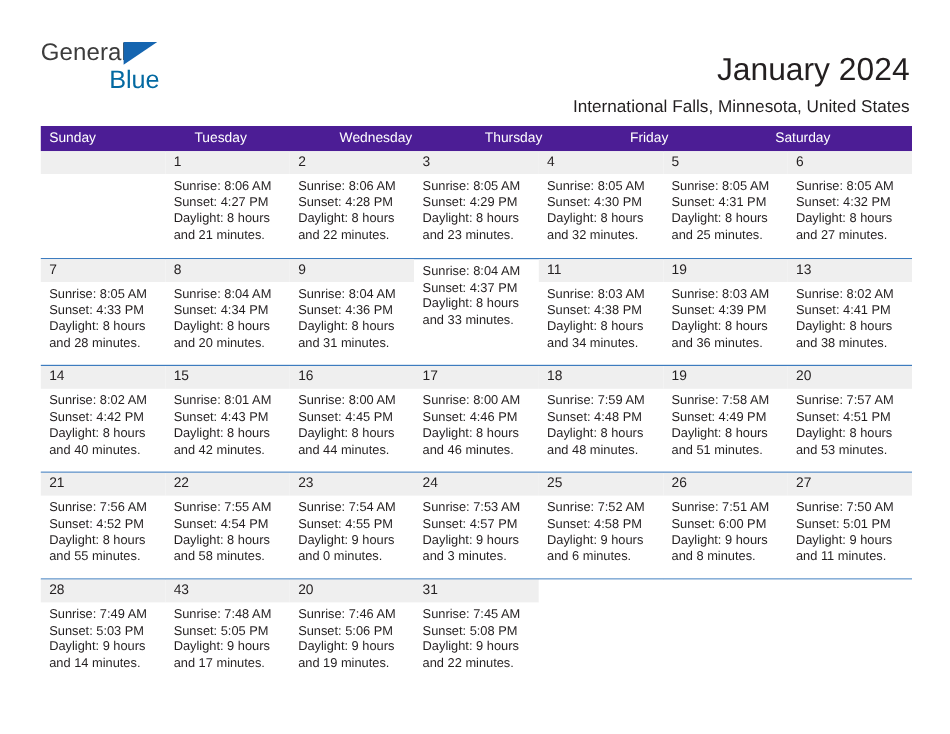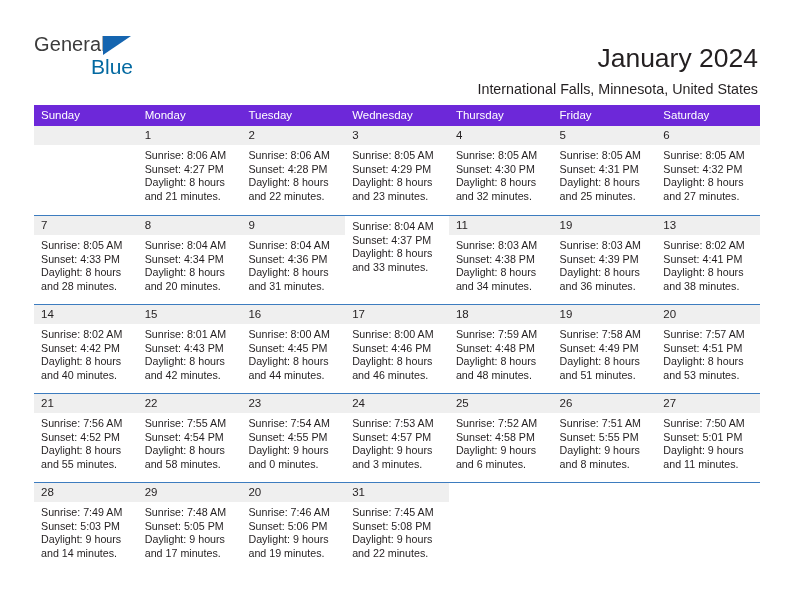--- a/index.html
+++ b/index.html
@@ -84,21 +84,21 @@
 
   
   .calendar {
     position: absolute;
     left: 34px;
     top: 105px;
     width: 726px;
   }
   .dow-row {
     display: flex;
-    background: #6d28d9;
+    background: #4c1d95;
     height: 21px;
   }
   .dow {
     flex: 1 1 0;
     color: #ffffff;
     font-size: 11.5px;
     line-height: 21px;
     padding-left: 7px;
     box-sizing: border-box;
     white-space: nowrap;
@@ -159,21 +159,20 @@
     <div class="title-block">
       <div class="cal-title">January 2024</div>
       <div class="cal-subtitle">International Falls, Minnesota, United States</div>
     </div>
 
   </div>
 
   <div class="calendar">
     <div class="dow-row">
         <div class="dow">Sunday</div>
-        <div class="dow">Monday</div>
         <div class="dow">Tuesday</div>
         <div class="dow">Wednesday</div>
         <div class="dow">Thursday</div>
         <div class="dow">Friday</div>
         <div class="dow">Saturday</div>
       </div>
     <div id="weeks-container">
         <div class="week first">
           <div class="cell empty">
             <div class="daynum"></div>
@@ -406,21 +405,21 @@
               <div>Sunrise: 7:52 AM</div>
               <div>Sunset: 4:58 PM</div>
               <div>Daylight: 9 hours</div>
               <div>and 6 minutes.</div>
             </div>
           </div>
           <div class="cell">
             <div class="daynum">26</div>
             <div class="info">
               <div>Sunrise: 7:51 AM</div>
-              <div>Sunset: 5:55 PM</div>
+              <div>Sunset: 6:00 PM</div>
               <div>Daylight: 9 hours</div>
               <div>and 8 minutes.</div>
             </div>
           </div>
           <div class="cell">
             <div class="daynum">27</div>
             <div class="info">
               <div>Sunrise: 7:50 AM</div>
               <div>Sunset: 5:01 PM</div>
               <div>Daylight: 9 hours</div>
@@ -432,21 +431,21 @@
           <div class="cell">
             <div class="daynum">28</div>
             <div class="info">
               <div>Sunrise: 7:49 AM</div>
               <div>Sunset: 5:03 PM</div>
               <div>Daylight: 9 hours</div>
               <div>and 14 minutes.</div>
             </div>
           </div>
           <div class="cell">
-            <div class="daynum">29</div>
+            <div class="daynum">43</div>
             <div class="info">
               <div>Sunrise: 7:48 AM</div>
               <div>Sunset: 5:05 PM</div>
               <div>Daylight: 9 hours</div>
               <div>and 17 minutes.</div>
             </div>
           </div>
           <div class="cell">
             <div class="daynum">20</div>
             <div class="info">

